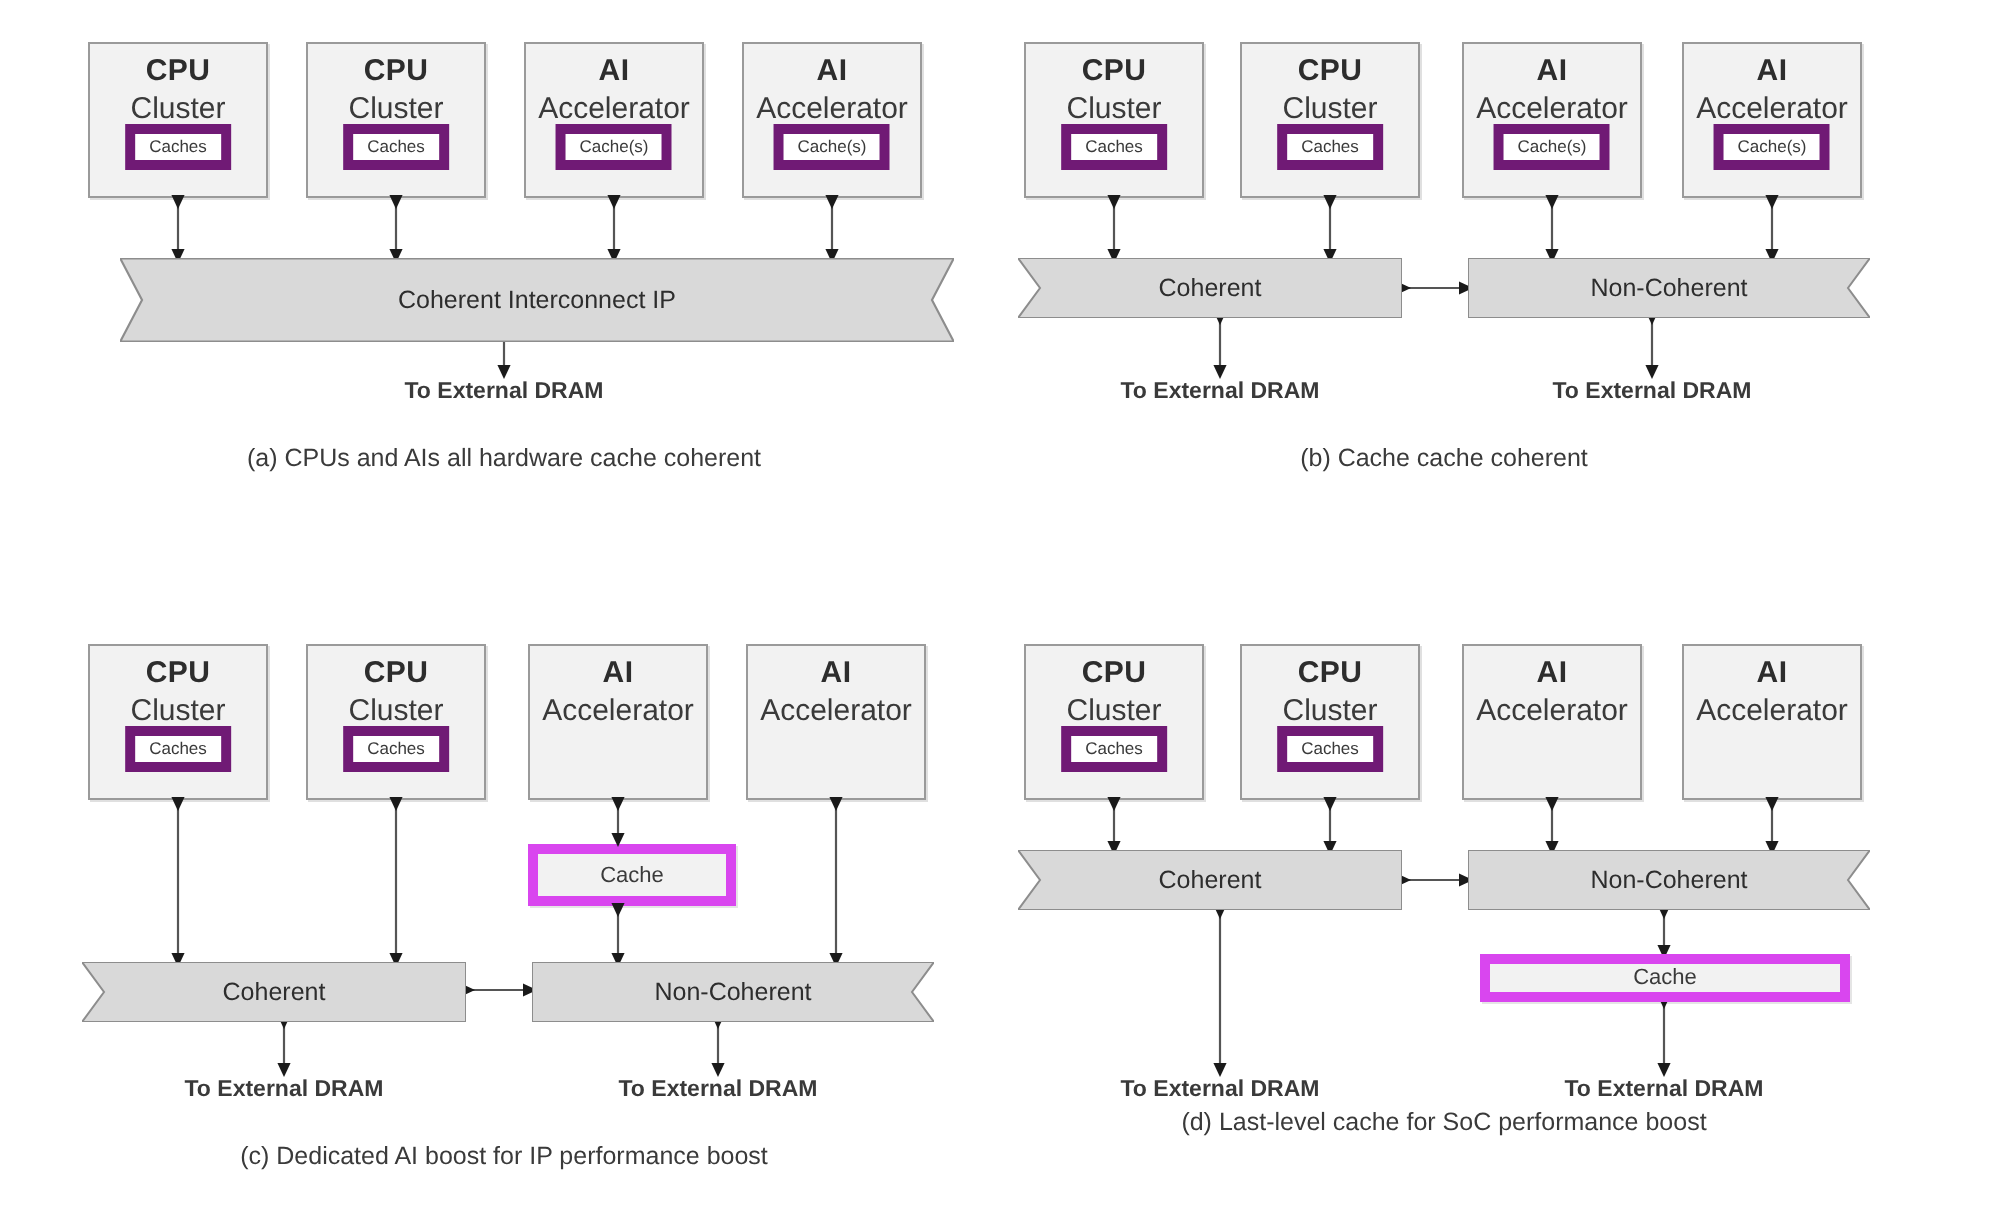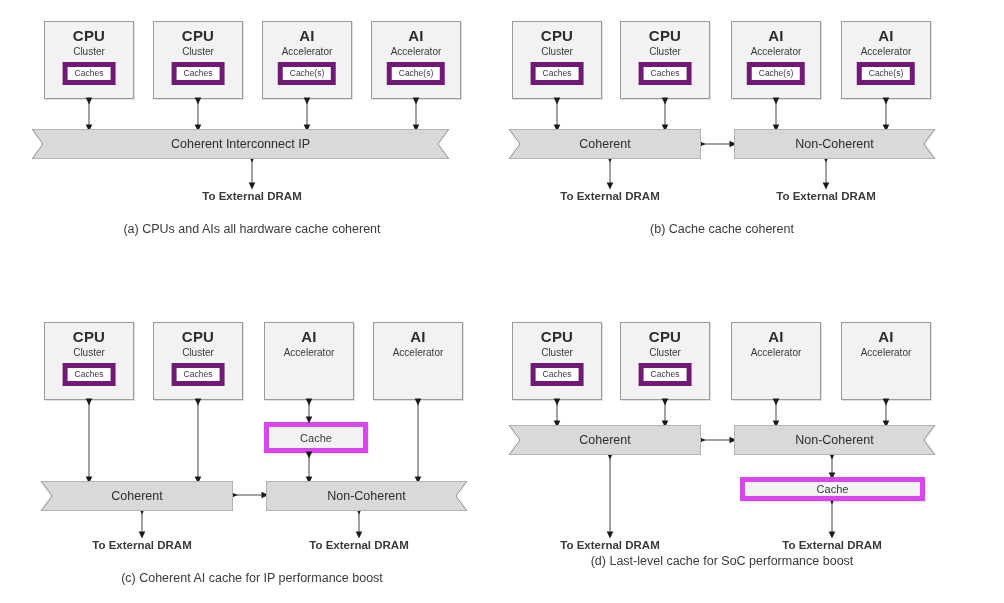--- a/index.html
+++ b/index.html
@@ -21,21 +21,21 @@
   }
   .block .t1{
     font-size:15px;
     font-weight:bold;
     line-height:1.05;
     margin-top:6px;
     color:#2d2d2d;
     letter-spacing:.2px;
   }
   .block .t2{
-    font-size:10px;
+    font-size:15px;
     line-height:1.15;
     margin-top:2px;
     color:#3a3a3a;
   }
   .block .cachebox{
     position:absolute;
     left:50%;
     transform:translateX(-50%);
     bottom:13px;
     background:#ffffff;
@@ -129,21 +129,21 @@
           <path d="M0,0.2 L6.4,3.2 L0,6.2 Z" fill="#1a1a1a"></path>
         </marker>
       </defs>
       <line x1="89" y1="101" x2="89" y2="128" stroke="#555" stroke-width="1.1" marker-start="url(#ah)" marker-end="url(#ah)"></line>
       <line x1="198" y1="101" x2="198" y2="128" stroke="#555" stroke-width="1.1" marker-start="url(#ah)" marker-end="url(#ah)"></line>
       <line x1="307" y1="101" x2="307" y2="128" stroke="#555" stroke-width="1.1" marker-start="url(#ah)" marker-end="url(#ah)"></line>
       <line x1="416" y1="101" x2="416" y2="128" stroke="#555" stroke-width="1.1" marker-start="url(#ah)" marker-end="url(#ah)"></line>
       <line x1="252" y1="159" x2="252" y2="186" stroke="#555" stroke-width="1.1" marker-start="url(#ah)" marker-end="url(#ah)"></line>
     </svg>
 
-    <div class="banner" style="left:32px;top:129px;width:417px;height:30px;">
+    <div class="banner" style="left:60px;top:129px;width:417px;height:42px;">
       <svg class="bsvg" viewBox="0 0 417 30" preserveAspectRatio="none">
         <path d="M0,0 L417,0 L417,30 L0,30 L11,15 Z" fill="#d9d9d9" stroke="#8d8d8d" stroke-width="1"></path>
         <path d="M417,0 L406,15 L417,30 Z" fill="#ffffff" stroke="none"></path>
         <path d="M417,0 L406,15 L417,30" fill="none" stroke="#8d8d8d" stroke-width="1"></path>
       </svg>
       <span class="blabel">Coherent Interconnect IP</span>
     </div>
 
     <div class="dram" style="left:252px;top:190px;">To External DRAM</div>
     <div class="caption" style="left:252px;top:222px;">(a) CPUs and AIs all hardware cache coherent</div>
@@ -246,21 +246,21 @@
 
     <div class="banner" style="left:266px;top:481px;width:201px;height:30px;">
       <svg class="bsvg" viewBox="0 0 201 30" preserveAspectRatio="none">
         <path d="M0,0 L201,0 L190,15 L201,30 L0,30 Z" fill="#d9d9d9" stroke="#8d8d8d" stroke-width="1"></path>
       </svg>
       <span class="blabel">Non-Coherent</span>
     </div>
 
     <div class="dram" style="left:142px;top:539px;">To External DRAM</div>
     <div class="dram" style="left:359px;top:539px;">To External DRAM</div>
-    <div class="caption" style="left:252px;top:571px;">(c) Coherent AI cache for IP performance boost</div>
+    <div class="caption" style="left:252px;top:571px;">(c) Dedicated AI boost for IP performance boost</div>
   </div>
 
   <div class="panel">
 
     <div class="block" style="left:512px;top:322px;width:90px;height:78px;">
       <div class="t1">CPU</div>
       <div class="t2">Cluster</div>
       <div class="cachebox">Caches</div>
     </div>
     <div class="block" style="left:620px;top:322px;width:90px;height:78px;">

